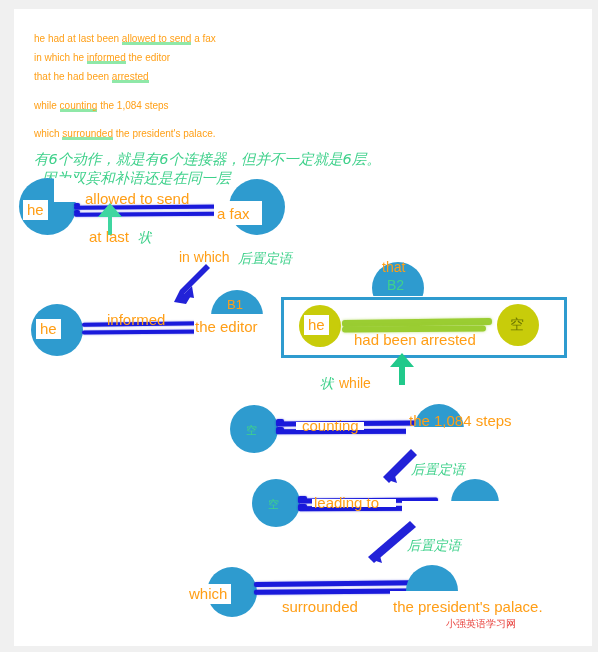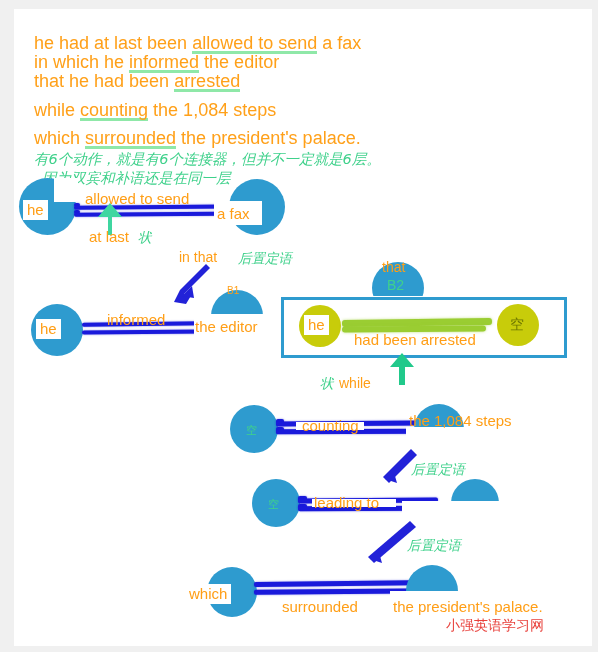--- a/index.html
+++ b/index.html
@@ -20,21 +20,21 @@
     width: 578px;
     height: 637px;
     background: #ffffff;
     overflow: hidden;
   }
   .abs { position: absolute; }
   .sentence-line {
     position: absolute;
     left: 20px;
     color: #FFA019;
-    font-size: 18px;
+    font-size: 10px;
     white-space: nowrap;
     font-family: "Liberation Sans", sans-serif;
   }
   .hl {
     background: linear-gradient(to top, #8FE8A8 0, #8FE8A8 3px, transparent 3px);
     padding-bottom: 1px;
   }
   .cn-green {
     color: #3FD18B;
     font-family: "DejaVu Sans", sans-serif;
@@ -123,21 +123,21 @@
     position: absolute;
     border: 3px solid #2E9BCF;
     background: #ffffff;
   }
 
   
   .watermark {
     position: absolute;
     color: #E8413C;
     font-family: "DejaVu Sans", sans-serif;
-    font-size: 14px;
+    font-size: 10px;
     white-space: nowrap;
   }
   svg { position: absolute; overflow: visible; }
 </style>
 </head>
 <body>
 
 <div id="page">
 
   <div class="sentence-line" style="top:24px">
@@ -173,37 +173,37 @@
   <div class="node" style="left:215px; top:170px; width:56px; height:56px"></div>
   <div class="abs" style="left:200px; top:192px; width:48px; height:24px; background:#ffffff"></div>
   <div class="node-label-plain" style="left:203px; top:196px">a fax</div>
 
   <svg style="left:78px; top:192px" width="40" height="36">
     <path d="M16 34 L16 16 L6 16 L18 2 L30 16 L20 16 L20 34 Z" fill="#3FD6A0"></path>
   </svg>
   <div class="node-label-plain" style="left:75px; top:219px">at last</div>
   <div class="cn-green abs" style="left:124px; top:220px">状</div>
 
-  <div class="node-label-plain" style="left:165px; top:240px; font-size:14px">in that</div>
+  <div class="node-label-plain" style="left:165px; top:240px; font-size:14px">in which</div>
   <div class="cn-green abs" style="left:224px; top:241px">后置定语</div>
   <svg style="left:156px; top:255px" width="46" height="44">
     <path d="M40 4 L14 30 L22 30 L16 40 L4 38 L8 30 L10 26 L36 0 Z" fill="#2222D8"></path>
     <path d="M42 2 L12 32 L24 34 L22 22 Z" fill="#2222D8"></path>
   </svg>
 
   <div class="node" style="left:17px; top:295px; width:52px; height:52px"></div>
   <div class="node-label" style="left:22px; top:310px">he</div>
 
   <div class="conn" style="left:68px; top:313px; width:124px; height:4px; transform:rotate(-0.6deg)"></div>
   <div class="conn" style="left:68px; top:321px; width:124px; height:4px; transform:rotate(-0.4deg)"></div>
   <div class="node-label-plain" style="left:93px; top:302px">informed</div>
 
   <div class="node" style="left:197px; top:281px; width:52px; height:52px"></div>
   <div class="abs" style="left:180px; top:305px; width:72px; height:30px; background:#ffffff"></div>
-  <div class="tag-orange" style="left:213px; top:276px; font-size:10px">B1</div>
+  <div class="tag-orange" style="left:213px; top:288px; font-size:13px">B1</div>
   <div class="node-label-plain" style="left:181px; top:309px">the editor</div>
 
   <div class="node" style="left:358px; top:253px; width:52px; height:52px"></div>
   <div class="abs" style="left:352px; top:287px; width:64px; height:22px; background:#ffffff"></div>
   <div class="tag-orange" style="left:368px; top:250px">that</div>
   <div class="tag-green-small" style="left:373px; top:268px">B2</div>
 
   <div class="clause-box" style="left:267px; top:288px; width:280px; height:55px"></div>
   <div class="node node-y" style="left:285px; top:296px; width:42px; height:42px"></div>
   <div class="node-label" style="left:290px; top:306px">he</div>

